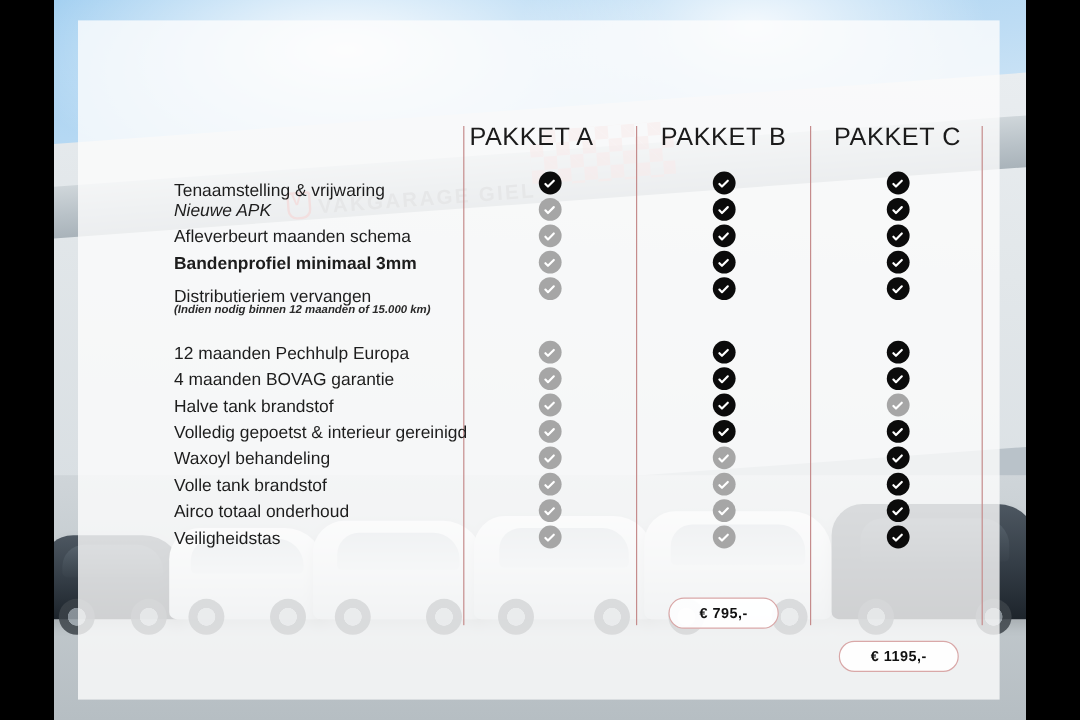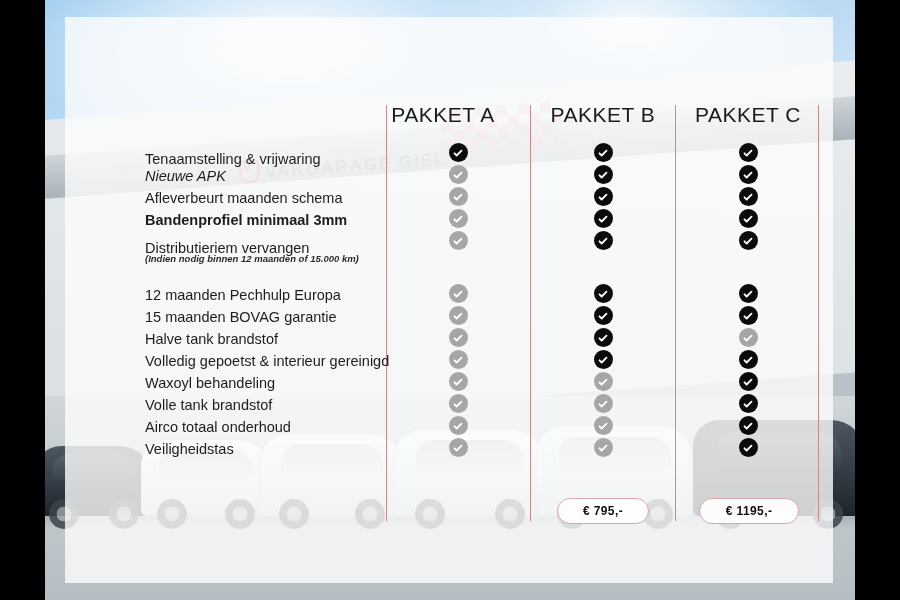--- a/index.html
+++ b/index.html
@@ -361,21 +361,21 @@
       <div class="chk on" style="left: 528.5px; top: 267px;">
         <svg viewBox="0 0 24 24">
           <path d="M5 12.6l4.3 4.4L19 7.2" fill="none" stroke="#ffffff" stroke-width="3.6" stroke-linecap="round" stroke-linejoin="round"></path>
         </svg>
       </div>
       <div class="chk on" style="left: 673.5px; top: 267px;">
         <svg viewBox="0 0 24 24">
           <path d="M5 12.6l4.3 4.4L19 7.2" fill="none" stroke="#ffffff" stroke-width="3.6" stroke-linecap="round" stroke-linejoin="round"></path>
         </svg>
       </div>
-      <div class="feat" style="top: 293px;">15 maanden BOVAG garantie</div>
+      <div class="feat" style="top: 293px;">4 maanden BOVAG garantie</div>
       <div class="chk off" style="left: 383.5px; top: 289px;">
         <svg viewBox="0 0 24 24">
           <path d="M5 12.6l4.3 4.4L19 7.2" fill="none" stroke="#ffffff" stroke-width="3.6" stroke-linecap="round" stroke-linejoin="round"></path>
         </svg>
       </div>
       <div class="chk on" style="left: 528.5px; top: 289px;">
         <svg viewBox="0 0 24 24">
           <path d="M5 12.6l4.3 4.4L19 7.2" fill="none" stroke="#ffffff" stroke-width="3.6" stroke-linecap="round" stroke-linejoin="round"></path>
         </svg>
       </div>
@@ -475,16 +475,16 @@
           <path d="M5 12.6l4.3 4.4L19 7.2" fill="none" stroke="#ffffff" stroke-width="3.6" stroke-linecap="round" stroke-linejoin="round"></path>
         </svg>
       </div>
       <div class="chk on" style="left: 673.5px; top: 421px;">
         <svg viewBox="0 0 24 24">
           <path d="M5 12.6l4.3 4.4L19 7.2" fill="none" stroke="#ffffff" stroke-width="3.6" stroke-linecap="round" stroke-linejoin="round"></path>
         </svg>
       </div>
       <div class="feat-note" style="top: 236px;">(Indien nodig binnen 12 maanden of 15.000 km)</div>
       <div class="pill" style="left: 492px; width: 90px; border-color: rgb(217, 168, 168);">€ 795,-</div>
-      <div class="pill" style="left: 634px; width: 98px; border-color: rgb(217, 168, 168);">€ 1195,-</div>
+      <div class="pill" style="left: 634px; width: 98px; border-color: rgb(217, 168, 168); margin-top: 36px;">€ 1195,-</div>
     </div>
 
 </div>
 
 </body></html>

